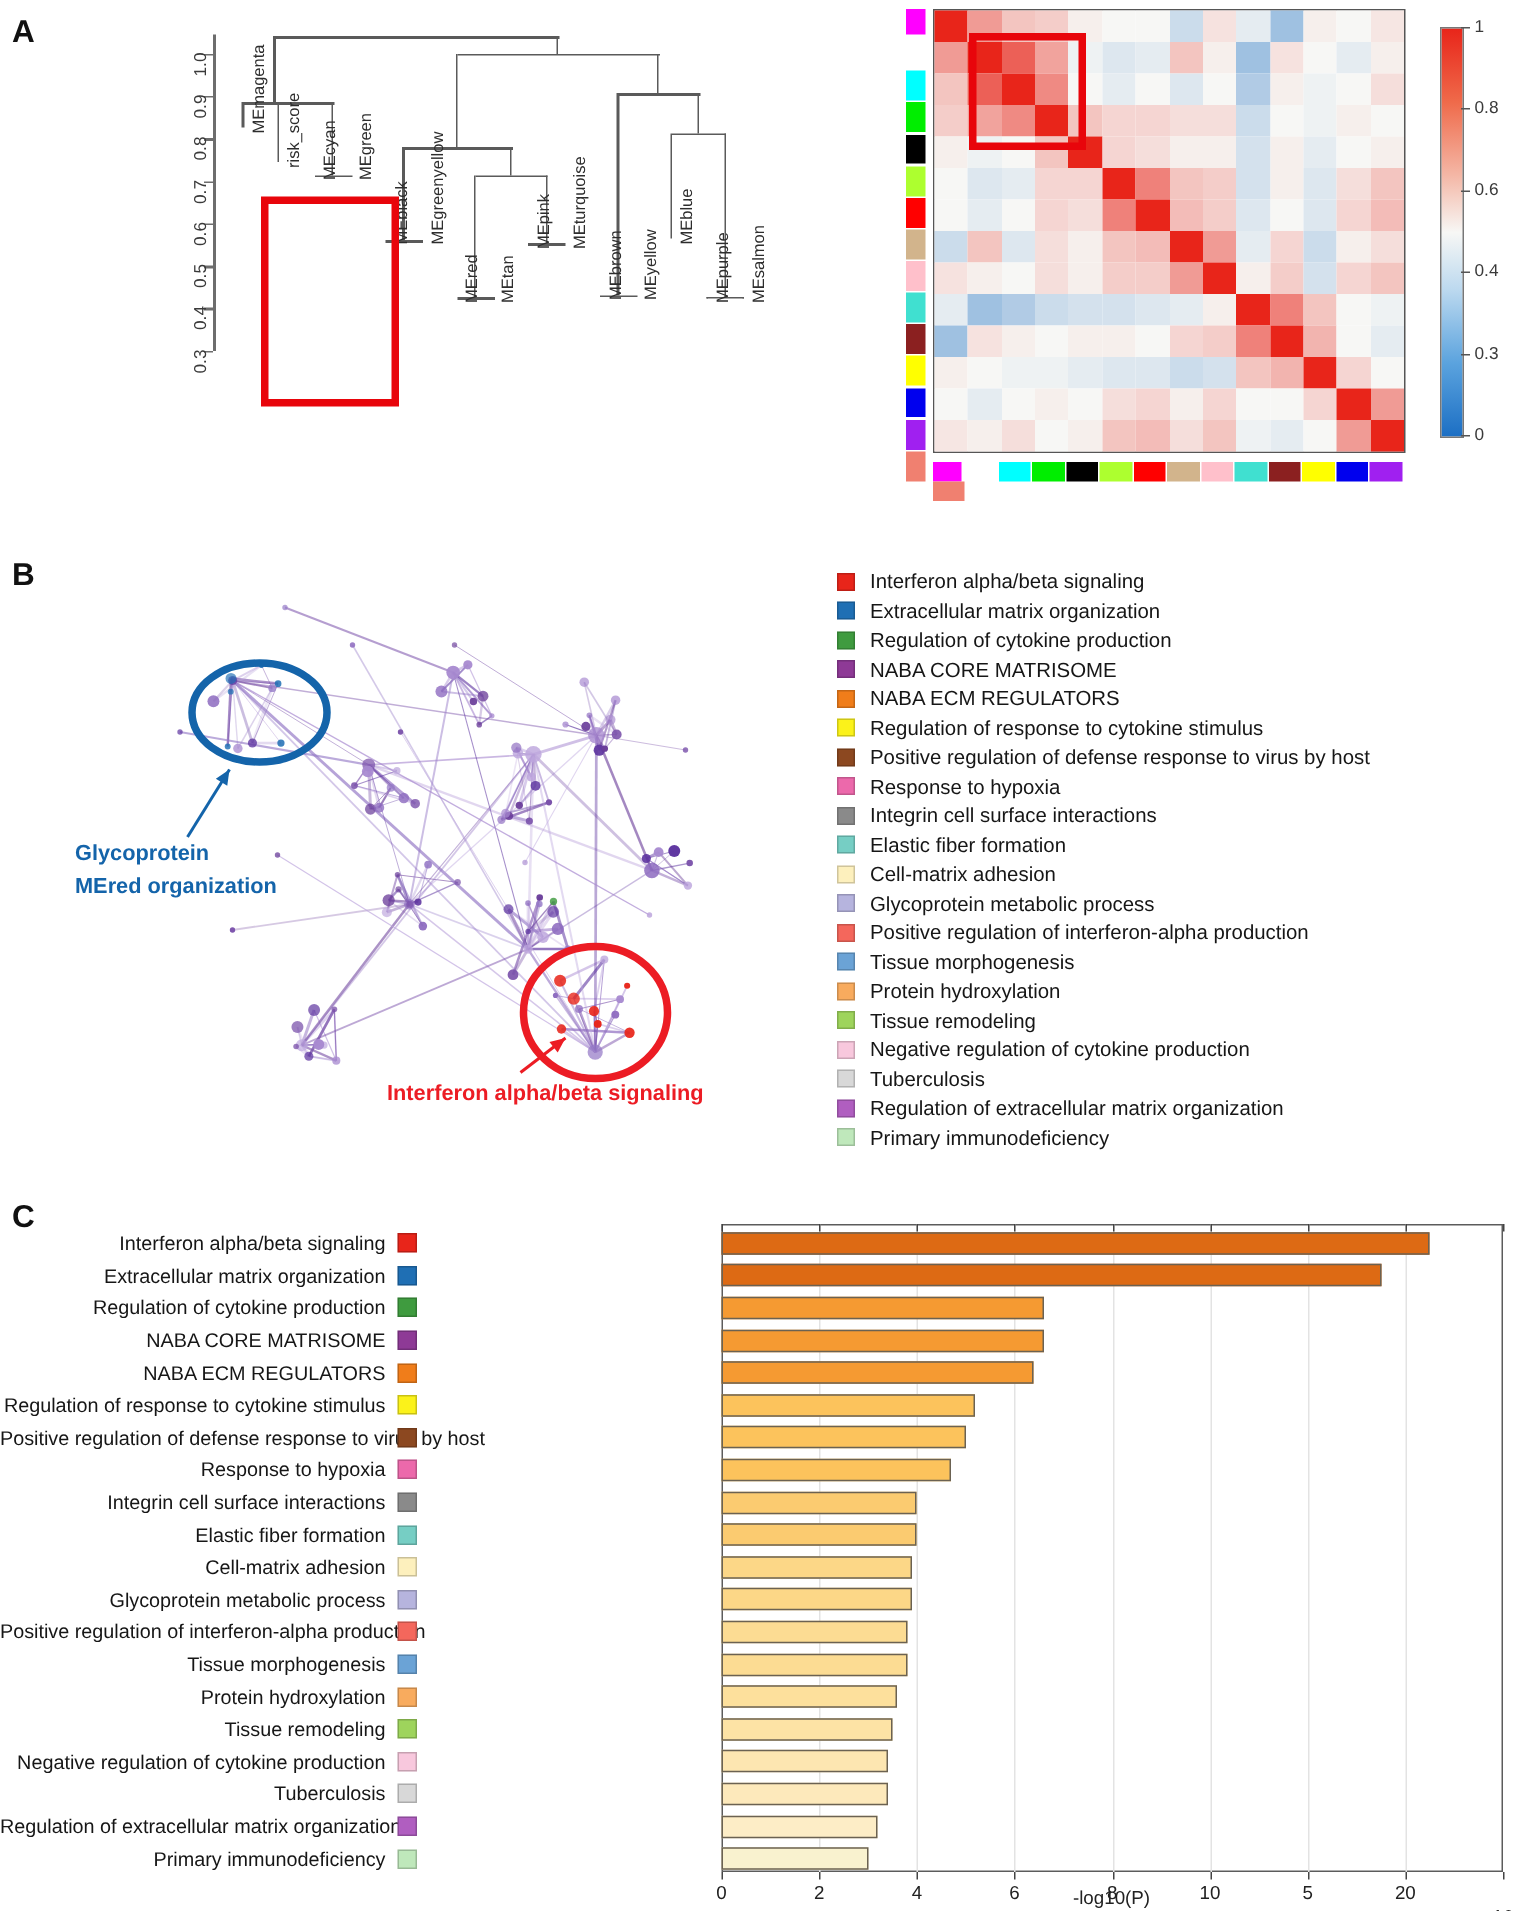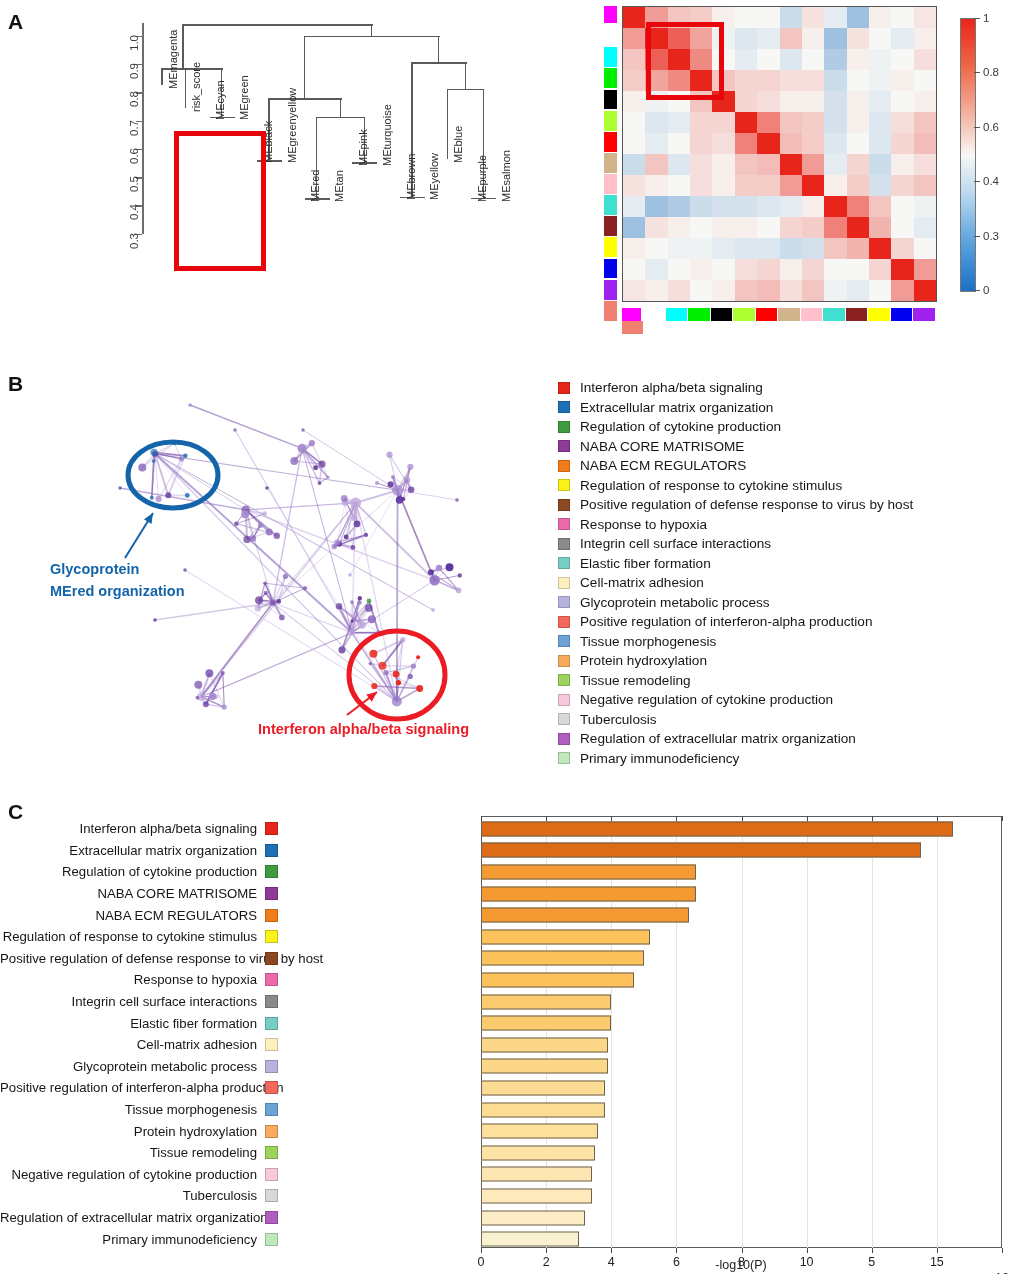--- a/index.html
+++ b/index.html
@@ -984,19 +984,19 @@
       <div class="xtick-top" style="left: 741.5px; top: 4px;"></div>
       <div class="xlab" style="left: 741.5px; top: 443px;">8</div>
       <div class="xtick" style="left: 806.625px; top: 436px;"></div>
       <div class="xtick-top" style="left: 806.625px; top: 4px;"></div>
       <div class="xlab" style="left: 806.625px; top: 443px;">10</div>
       <div class="xtick" style="left: 871.75px; top: 436px;"></div>
       <div class="xtick-top" style="left: 871.75px; top: 4px;"></div>
       <div class="xlab" style="left: 871.75px; top: 443px;">5</div>
       <div class="xtick" style="left: 936.875px; top: 436px;"></div>
       <div class="xtick-top" style="left: 936.875px; top: 4px;"></div>
-      <div class="xlab" style="left: 936.875px; top: 443px;">15</div>
+      <div class="xlab" style="left: 936.875px; top: 443px;">20</div>
       <div class="xtick" style="left: 1002px; top: 436px;"></div>
       <div class="xtick-top" style="left: 1002px; top: 4px;"></div>
       <div class="xlab" style="left: 1002px; top: 459px;">16</div>
     </div>
   <div id="xtitle" style="left:741px;top:468px;">-log10(P)</div>
 </div>
 
 </body></html>

